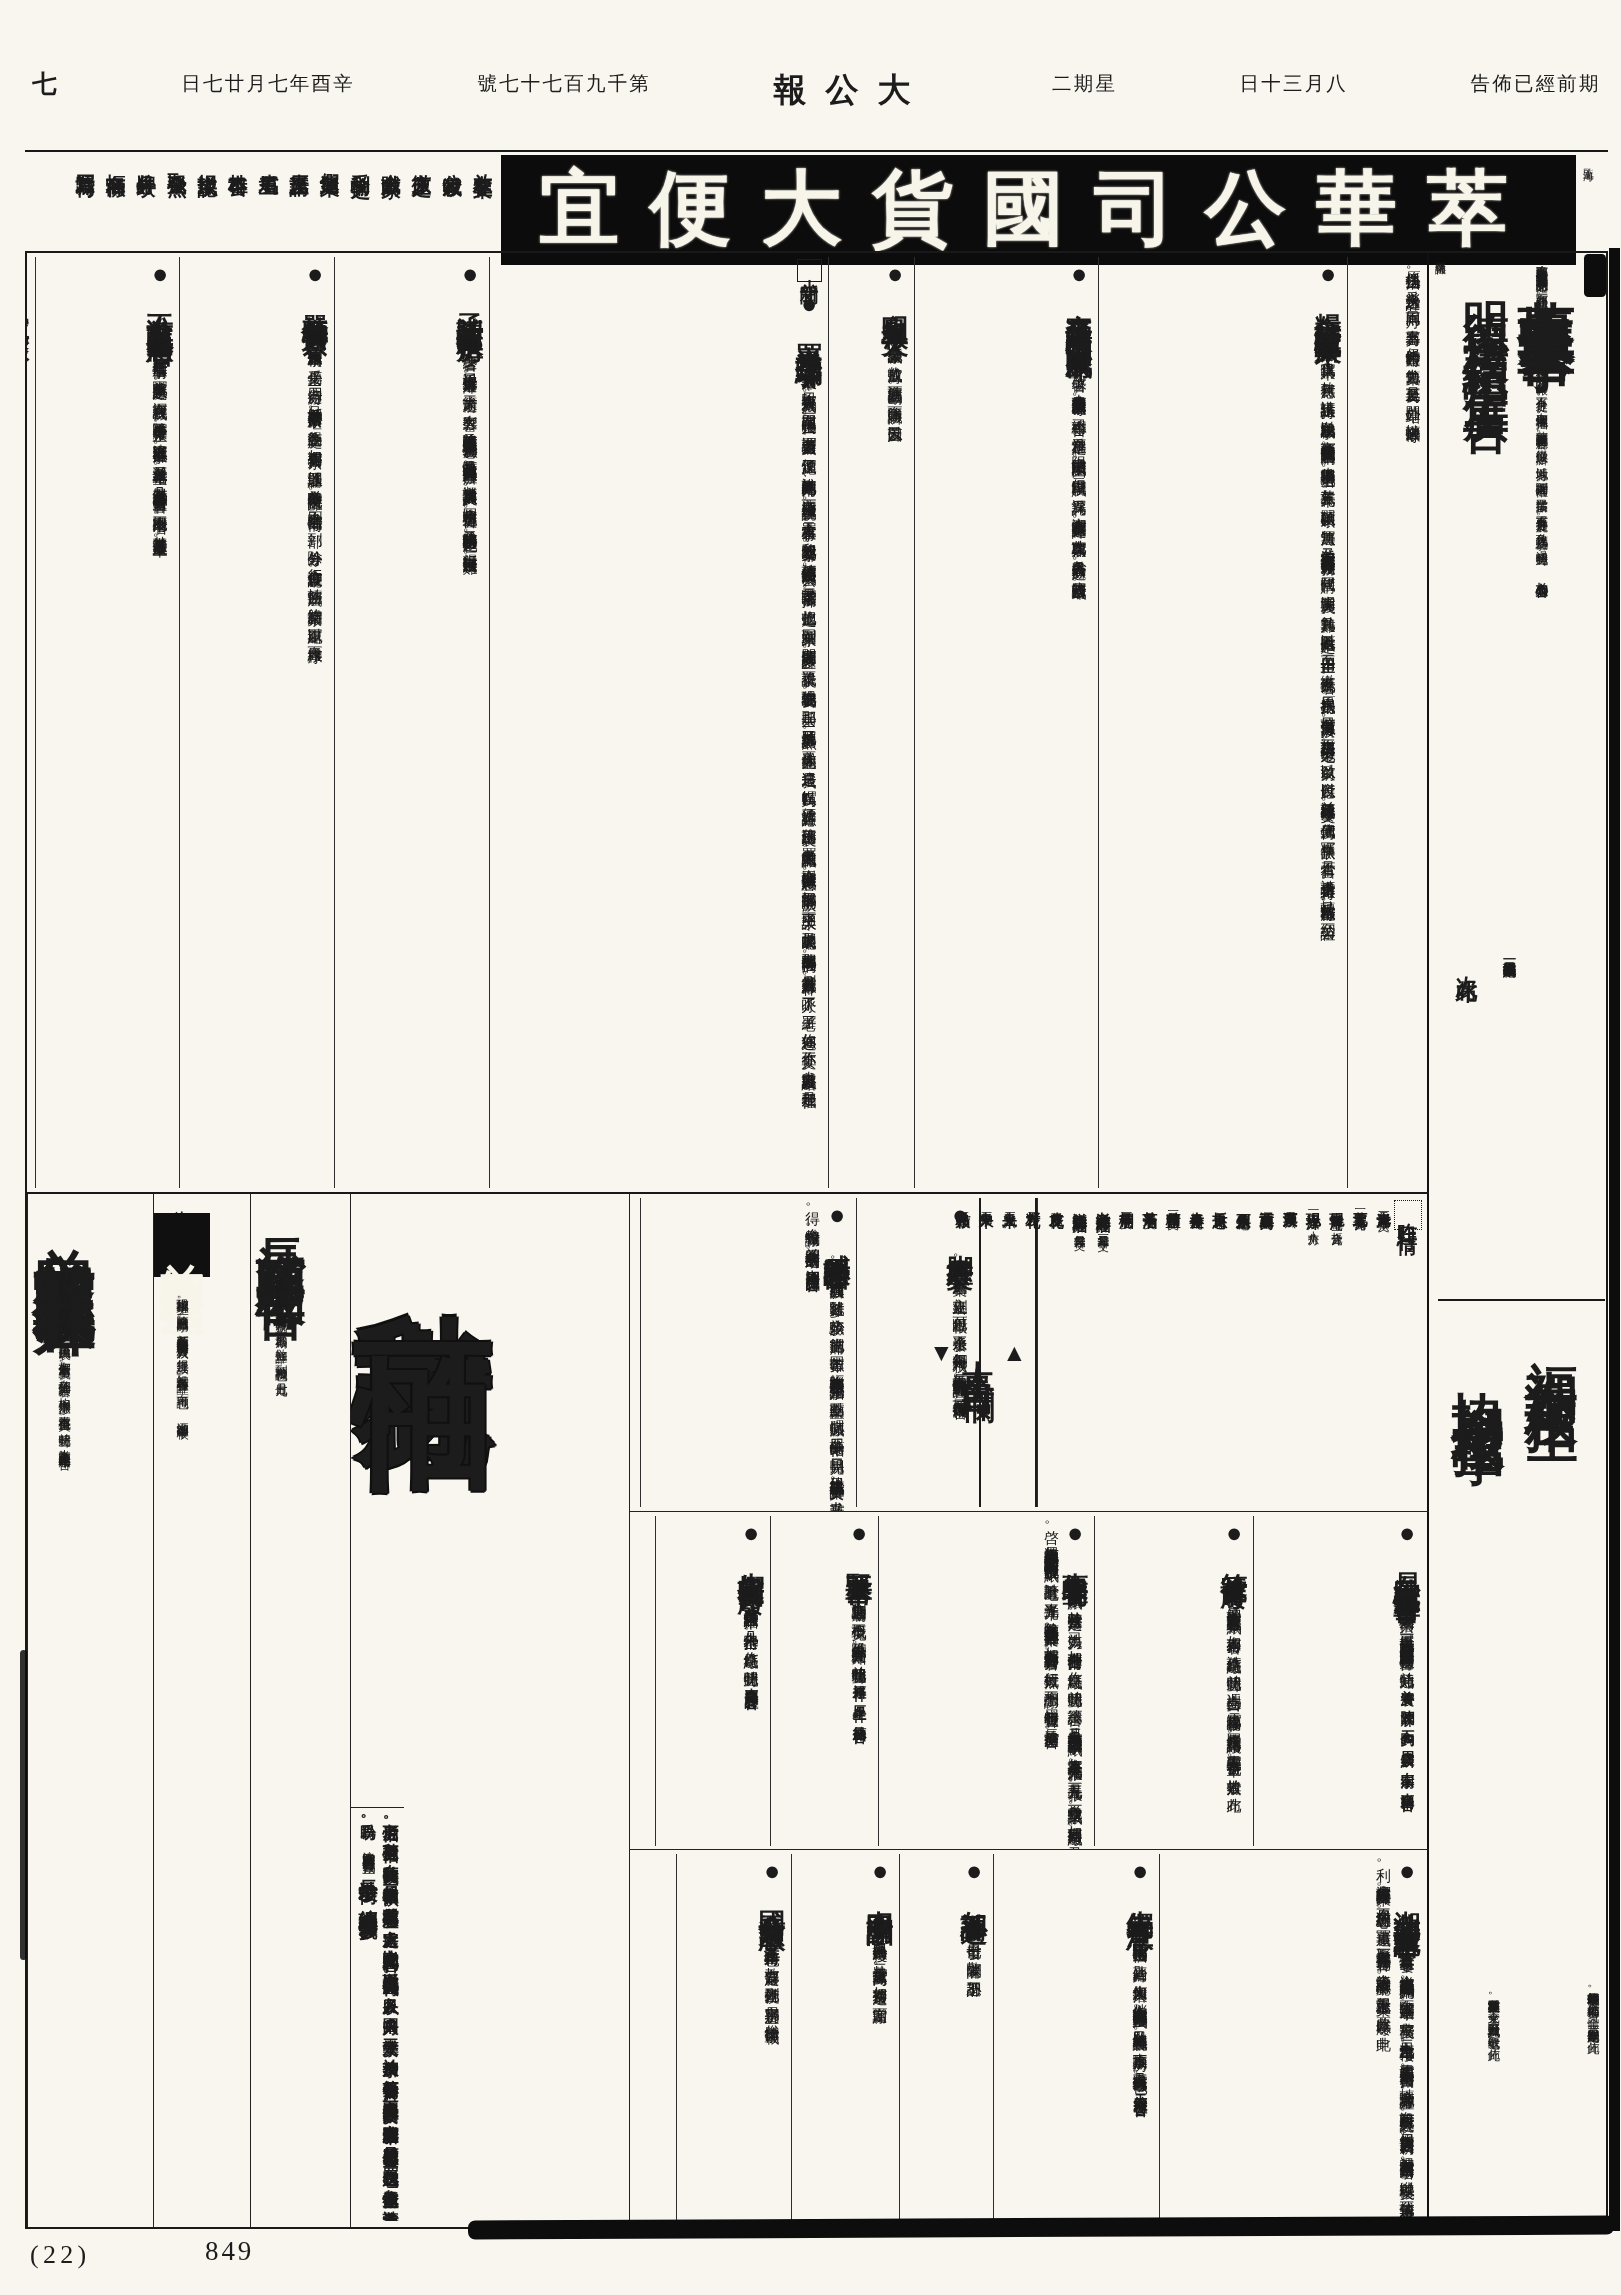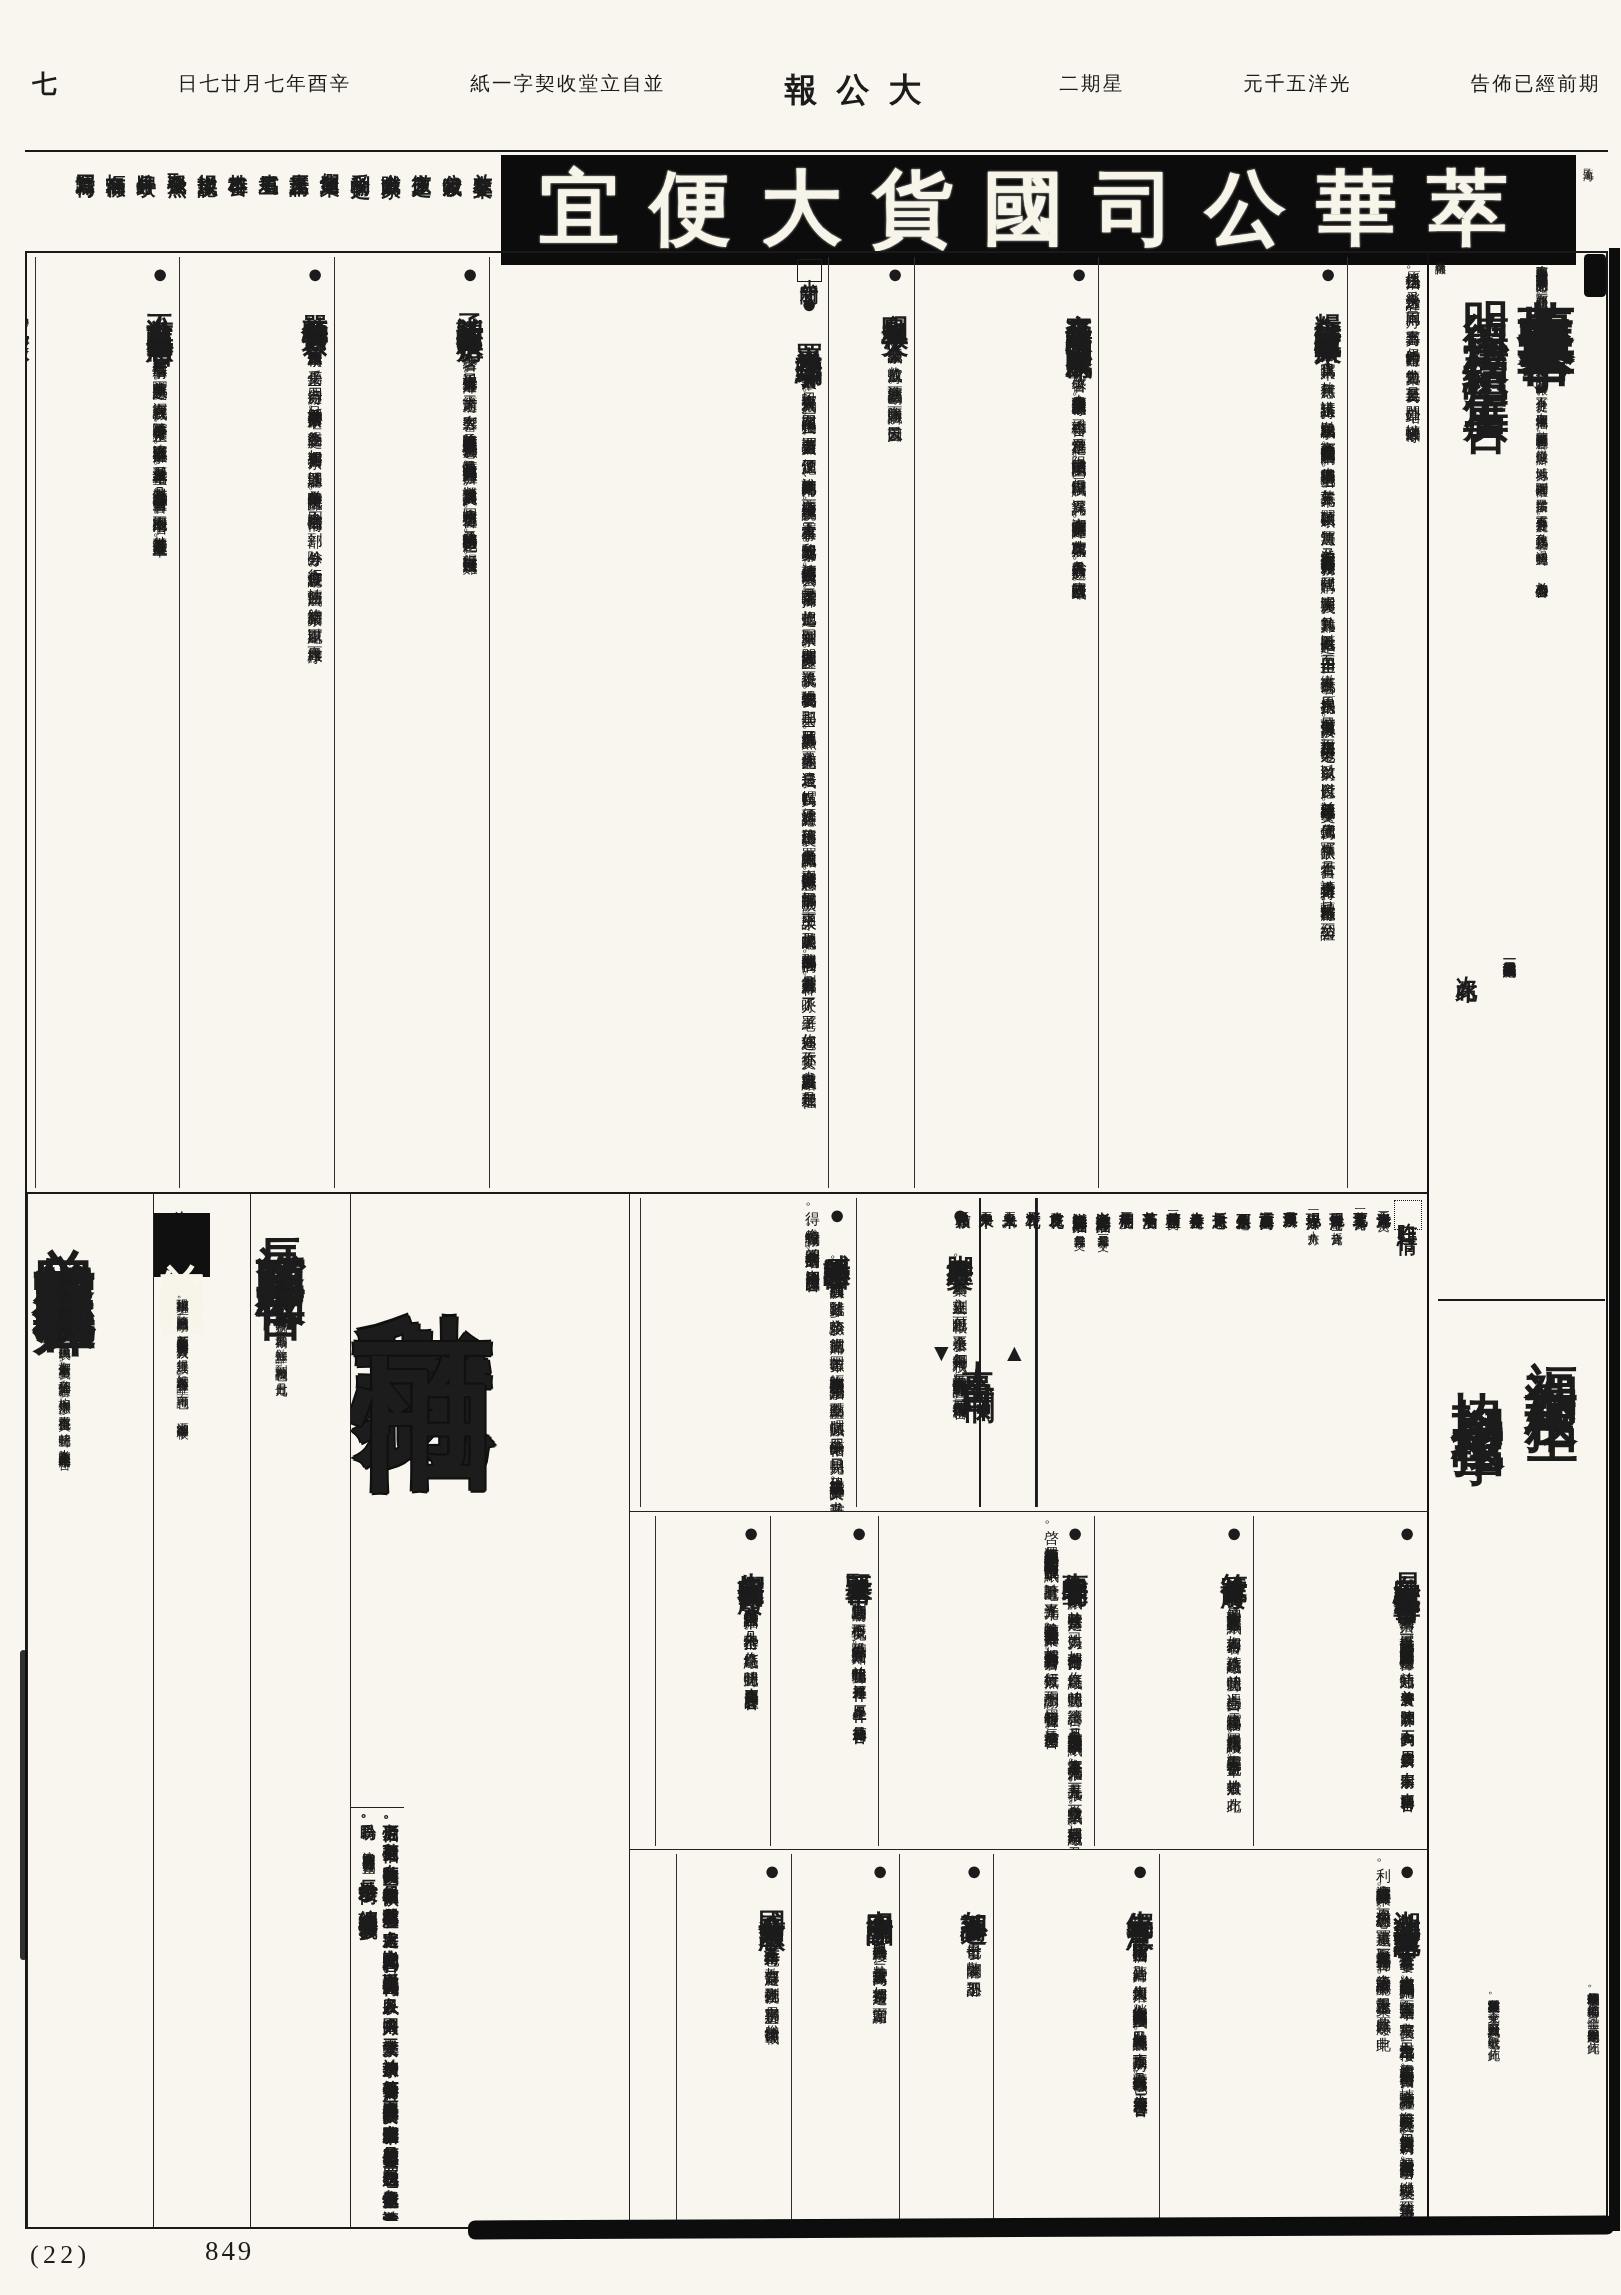--- a/index.html
+++ b/index.html
@@ -101,24 +101,24 @@
   #art-bottom{left:468px;top:2218px;width:1146px;height:19px;border-radius:7.2px;transform:rotate(-0.25deg);}
   #art-blob{left:1584px;top:254px;width:21.6px;height:43px;border-radius:4.3px;}
   #art-left{left:20px;top:1650px;width:6.5px;height:310px;border-radius:3.6px;opacity:.85;}
 </style>
 </head>
 <body>
 
 <div id="header" class="abs">
   <span class="hitem hpage">七</span>
   <span class="hitem rtl">辛酉年七月廿七日</span>
-  <span class="hitem rtl">並自立堂收契字一紙</span>
+  <span class="hitem rtl">第千九百七十七號</span>
   <span class="htitle rtl">大公報</span>
   <span class="hitem rtl">星期二</span>
-  <span class="hitem rtl">光洋五千元</span>
+  <span class="hitem rtl">八月三十日</span>
   <span class="hitem rtl">期前經已佈告</span>
 </div>
 
 <div id="bannerwrap" class="abs">
   <div id="banner-smallads" class="v">
       <span class="bcol">放在案在</span>
       <span class="bcol">公家減收</span>
       <span class="bcol">微末之厘</span>
       <span class="bcol">金賊商家</span>
       <span class="bcol">受利輸之</span>

